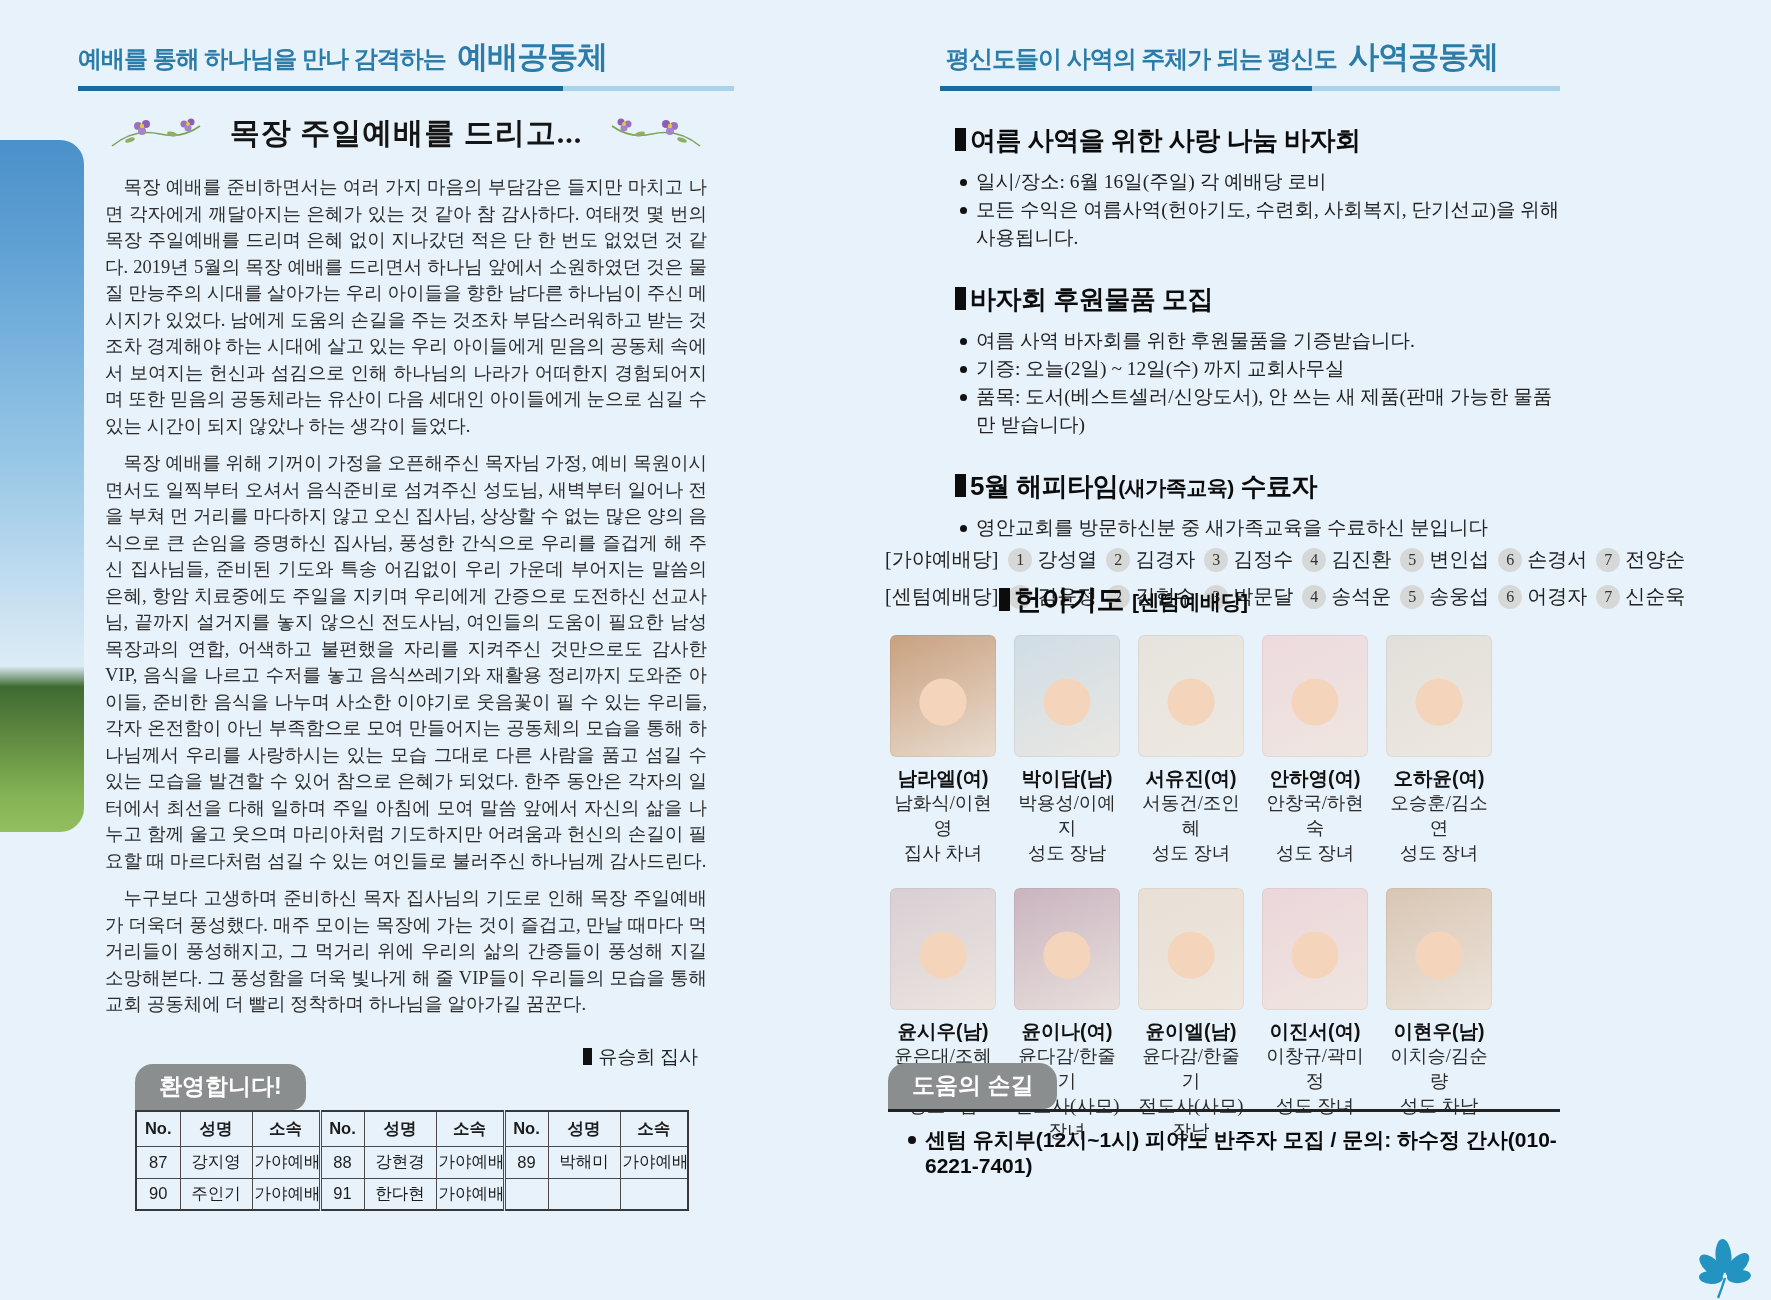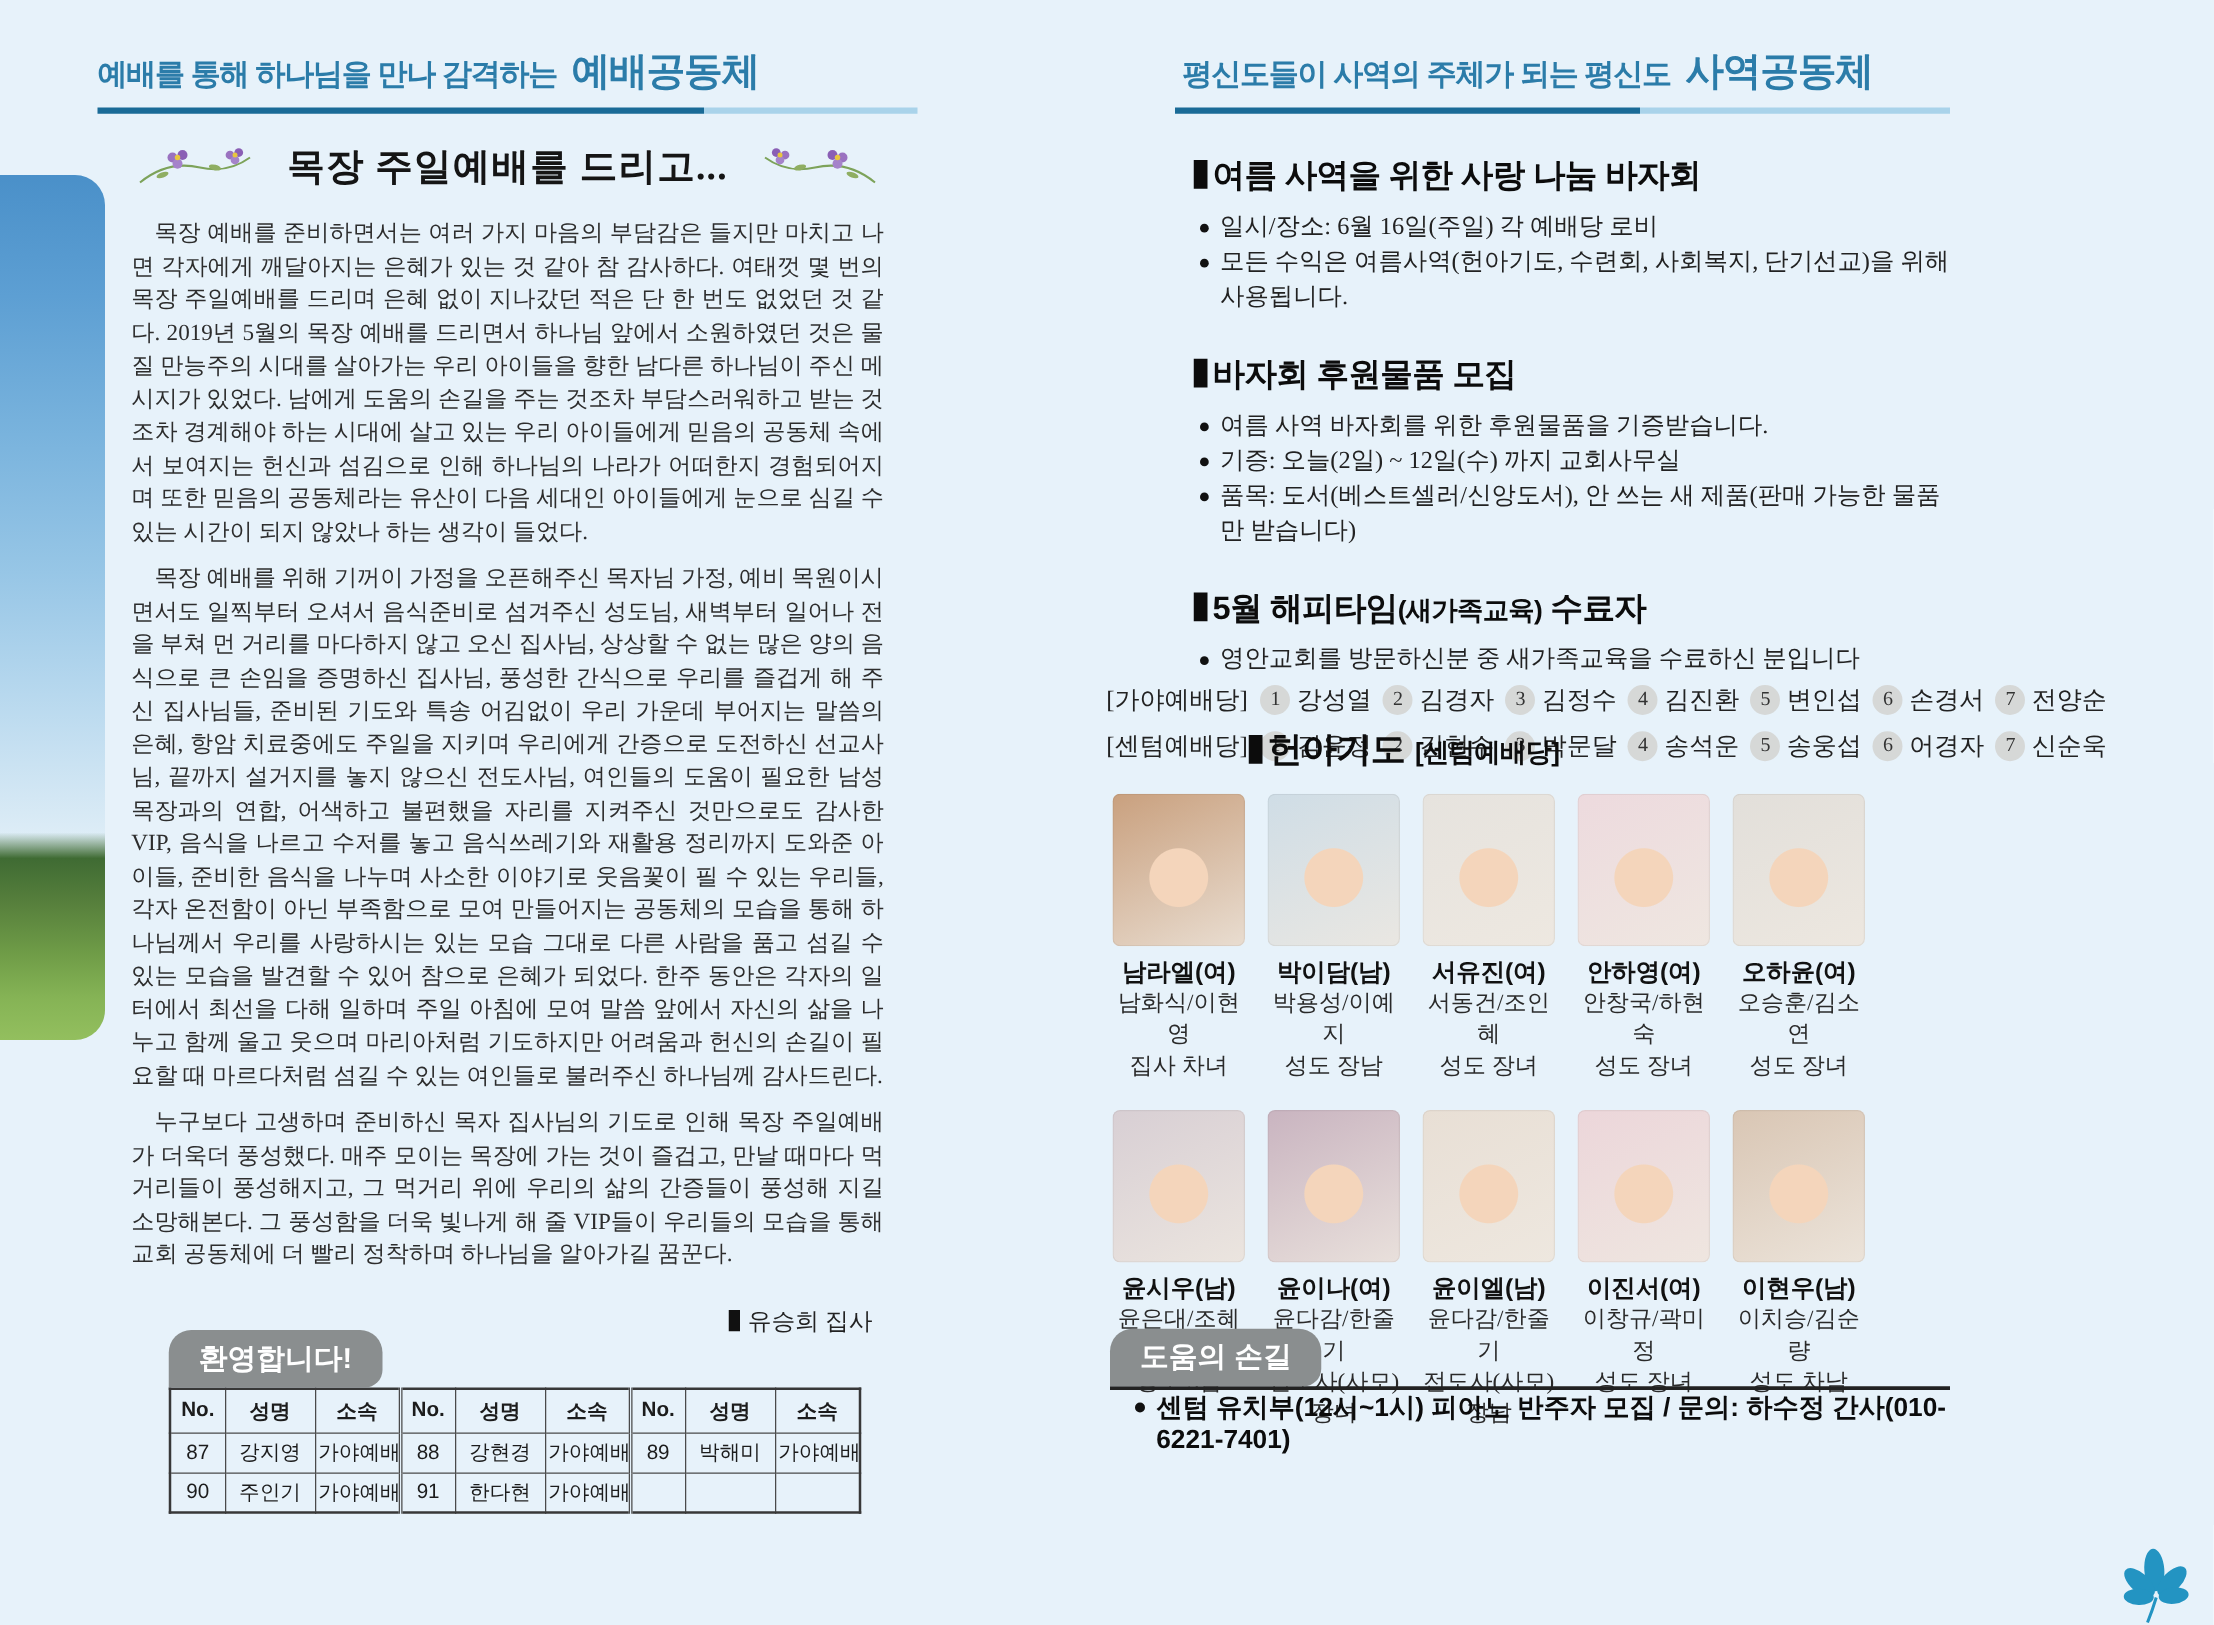--- a/index.html
+++ b/index.html
@@ -107,21 +107,21 @@
              radial-gradient(circle at 50% 55%, #f4d5bb 27%, rgba(244,213,187,0) 28%),
              linear-gradient(155deg, var(--pc,#ddd) 0%, #efe9e1 120%);
            box-shadow:0 0 0 1px rgba(0,0,0,0.05) inset; }
   .b-name { font-family:"Liberation Sans","DejaVu Sans",sans-serif; font-weight:bold;
             font-size:19.5px; color:#111; margin-top:9px; line-height:25px; }
   .b-par, .b-rel { font-size:18.5px; line-height:25px; color:#2a2a2a; }
 
   
   .help { position:absolute; left:8px; top:1027px; width:674px; }
   .help-rule { height:2.5px; background:#222; margin-top:0; width:672px; }
-  .help-line { margin:0 0 0 20px; font-family:"Liberation Sans","DejaVu Sans",sans-serif;
+  .help-line { margin:14px 0 0 20px; font-family:"Liberation Sans","DejaVu Sans",sans-serif;
                font-weight:bold; font-size:21px; color:#0c0c0c; position:relative; padding-left:17px; }
   .help-line::before { content:""; position:absolute; left:0; top:10px; width:8px; height:8px;
                        border-radius:50%; background:#111; }
 
   
   .leaf-logo { position:absolute; left:1688px; top:1234px; }
 </style>
 </head>
 <body>
 

